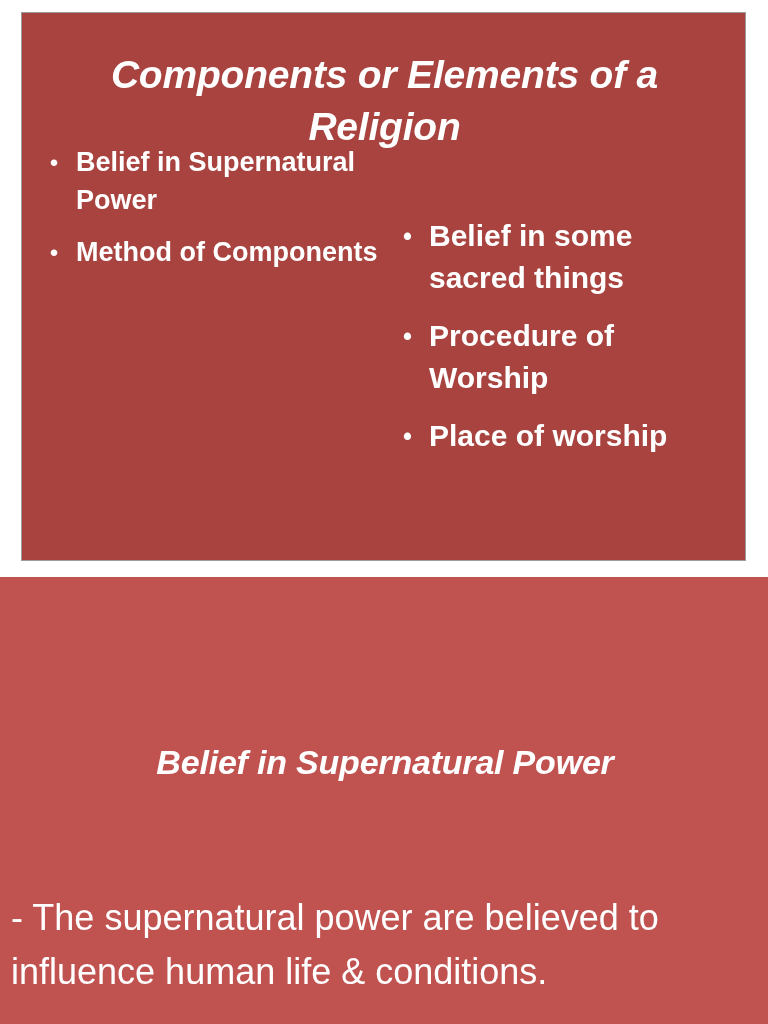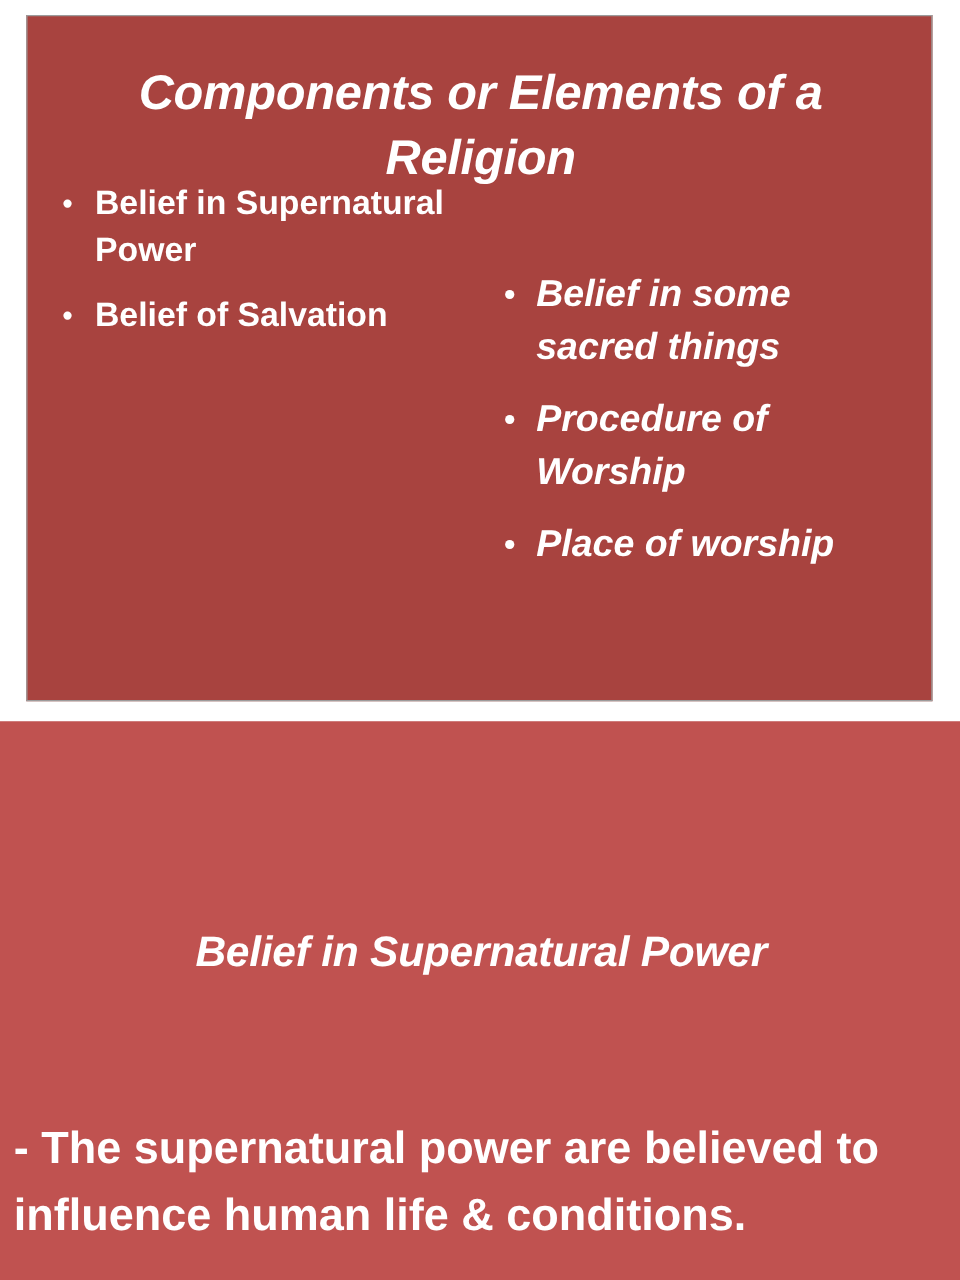--- a/index.html
+++ b/index.html
@@ -47,21 +47,20 @@
     position: absolute;
     left: 22px;
     top: 130px;
     width: 350px;
   }
   .col-right {
     position: absolute;
     left: 375px;
     top: 202px;
     width: 335px;
-    font-style: italic;
   }
 
   ul.bullets {
     list-style: none;
     margin: 0;
     padding: 0;
   }
   ul.bullets > li {
     position: relative;
     color: #ffffff;
@@ -112,38 +111,38 @@
     letter-spacing: -0.2px;
   }
   .slide-two-body {
     position: absolute;
     left: 11px;
     top: 855px;
     width: 748px;
     color: #ffffff;
     font-size: 36px;
     line-height: 54px;
-    font-weight: bold;
+    font-weight: normal;
     text-align: left;
   }
 </style>
 </head>
 <body>
 
 <section class="slide-one">
 
   <h1 class="slide-one-title">Components or Elements of a Religion</h1>
 
   <div class="col-left">
     <ul class="bullets">
       <li>
         <span>Belief in Supernatural Power</span>
       </li>
       <li>
-        <span>Belief of Salvation</span>
+        <span>Method of Components</span>
       </li>
     </ul>
   </div>
 
   <div class="col-right">
     <ul class="bullets">
       <li>
         <span>Belief in some sacred things</span>
       </li>
       <li>

